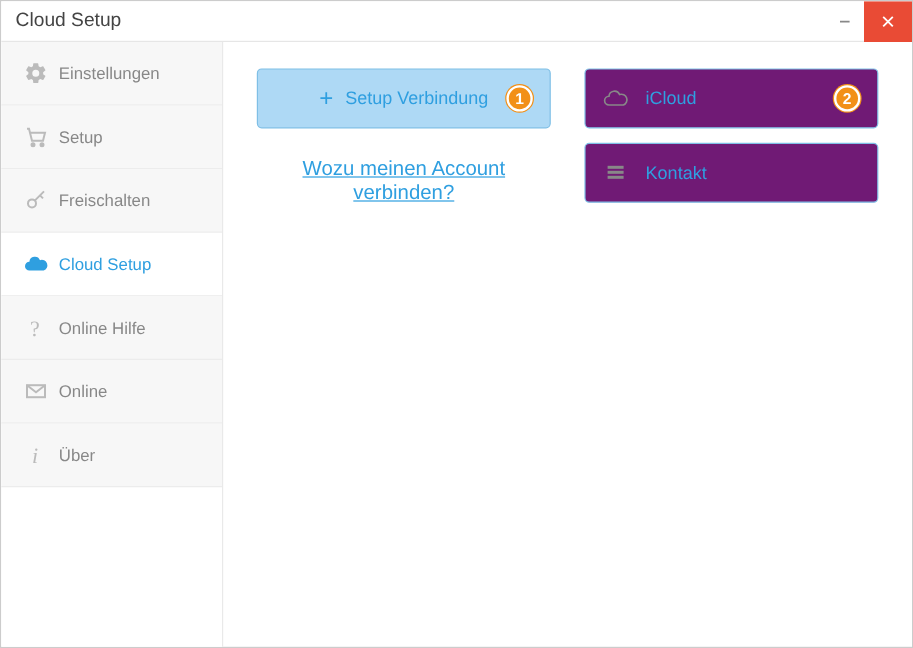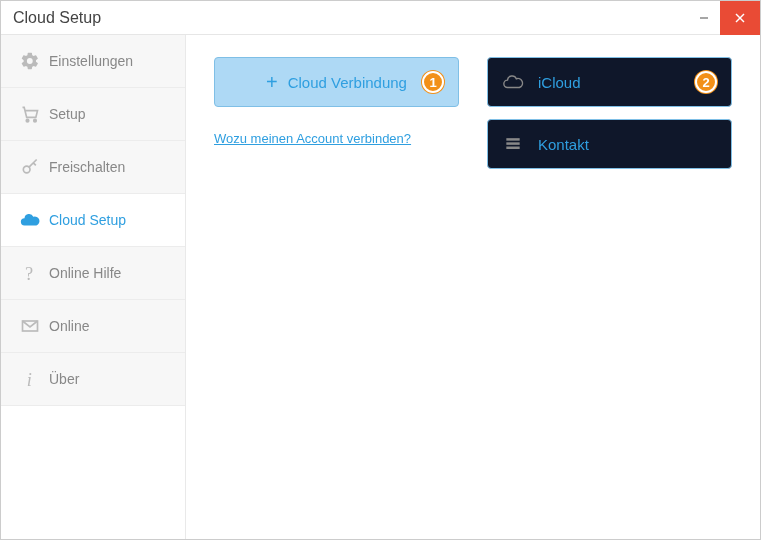--- a/index.html
+++ b/index.html
@@ -108,41 +108,41 @@
     border: 2px solid #fff;
     color: #fff;
     font-weight: bold;
     font-size: 13px;
     display: flex;
     align-items: center;
     justify-content: center;
     box-shadow: 0 0 0 1px #f29018;
   }
   .info-link {
-    text-align: left;
+    text-align: center;
     margin-top: 24px;
-    font-size: 13px;
+    font-size: 17px;
   }
   .info-link a {
     color: #2f9fe0;
     text-decoration: underline;
     cursor: pointer;
   }
   .cloud-option {
     height: 50px;
     border: 1px solid #7fbfe6;
     border-radius: 4px;
     display: flex;
     align-items: center;
     padding-left: 14px;
     gap: 14px;
     color: #2f9fe0;
     font-size: 15px;
     margin-bottom: 12px;
-    background: #0f172a;
+    background: #701a75;
     position: relative;
     cursor: pointer;
   }
   .cloud-option .opt-icon {
     width: 22px;
     display: flex;
     align-items: center;
     justify-content: center;
   }
 </style>
@@ -238,21 +238,21 @@
       <span class="label">Über</span>
     </div>
 
   </div>
 
   <div class="main">
 
     <div class="col">
       <div class="new-conn">
         <span class="plus">+</span>
-        <span>Cloud Verbindung</span>
+        <span>Setup Verbindung</span>
         <span class="badge">1</span>
       </div>
       <div class="info-link">
         <a>Wozu meinen Account verbinden?</a>
       </div>
     </div>
 
     <div class="col">
 
       <div class="cloud-option">

